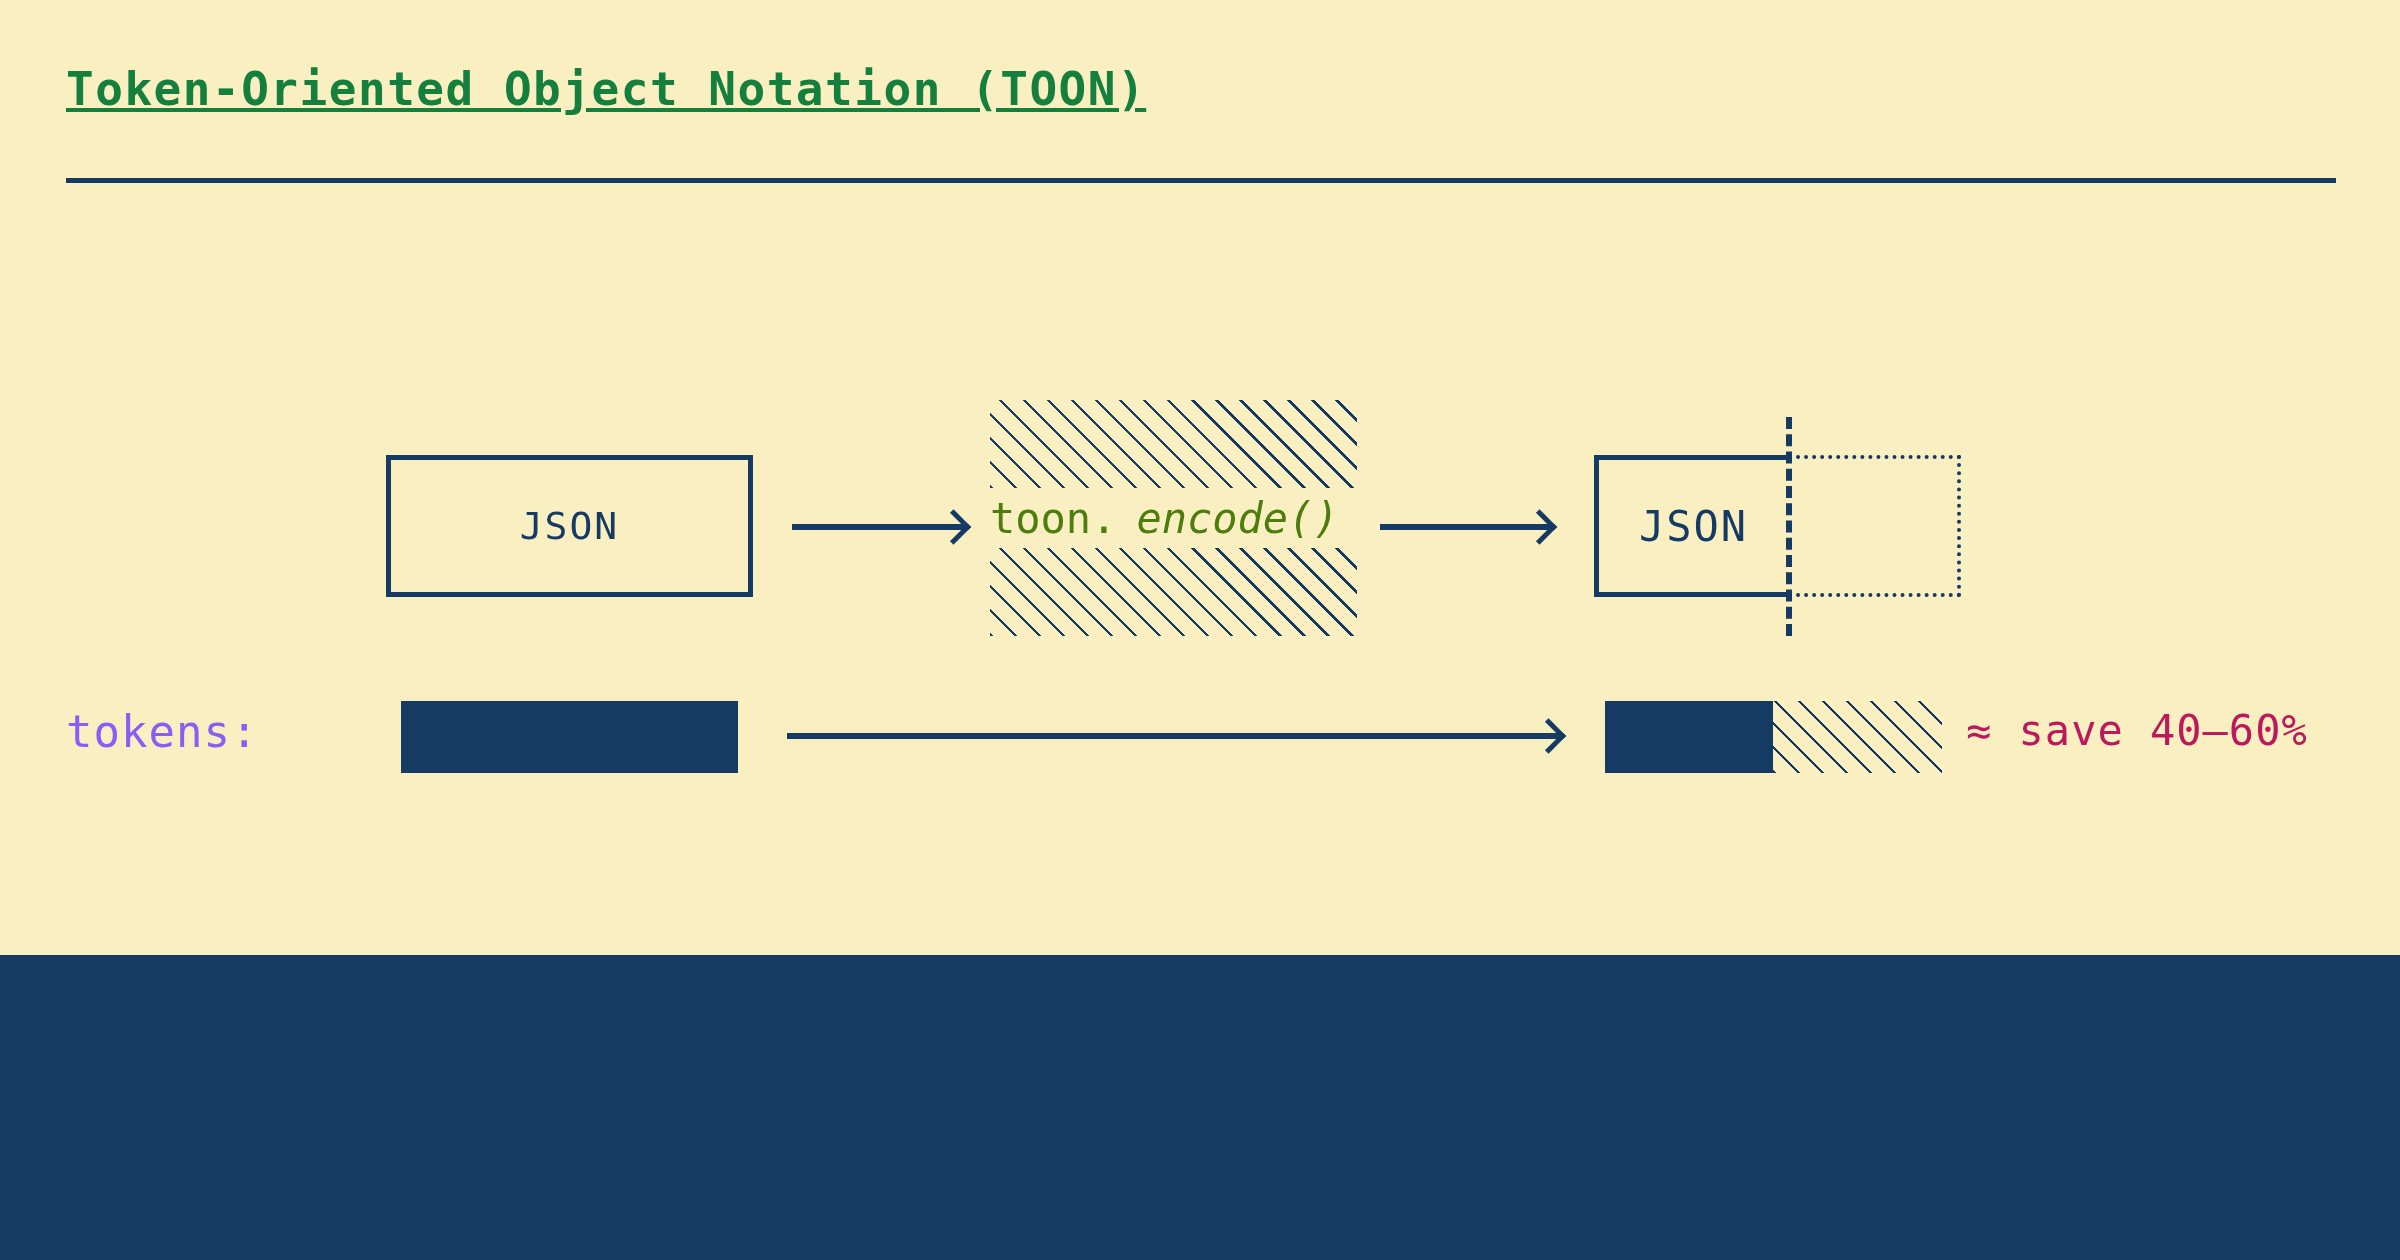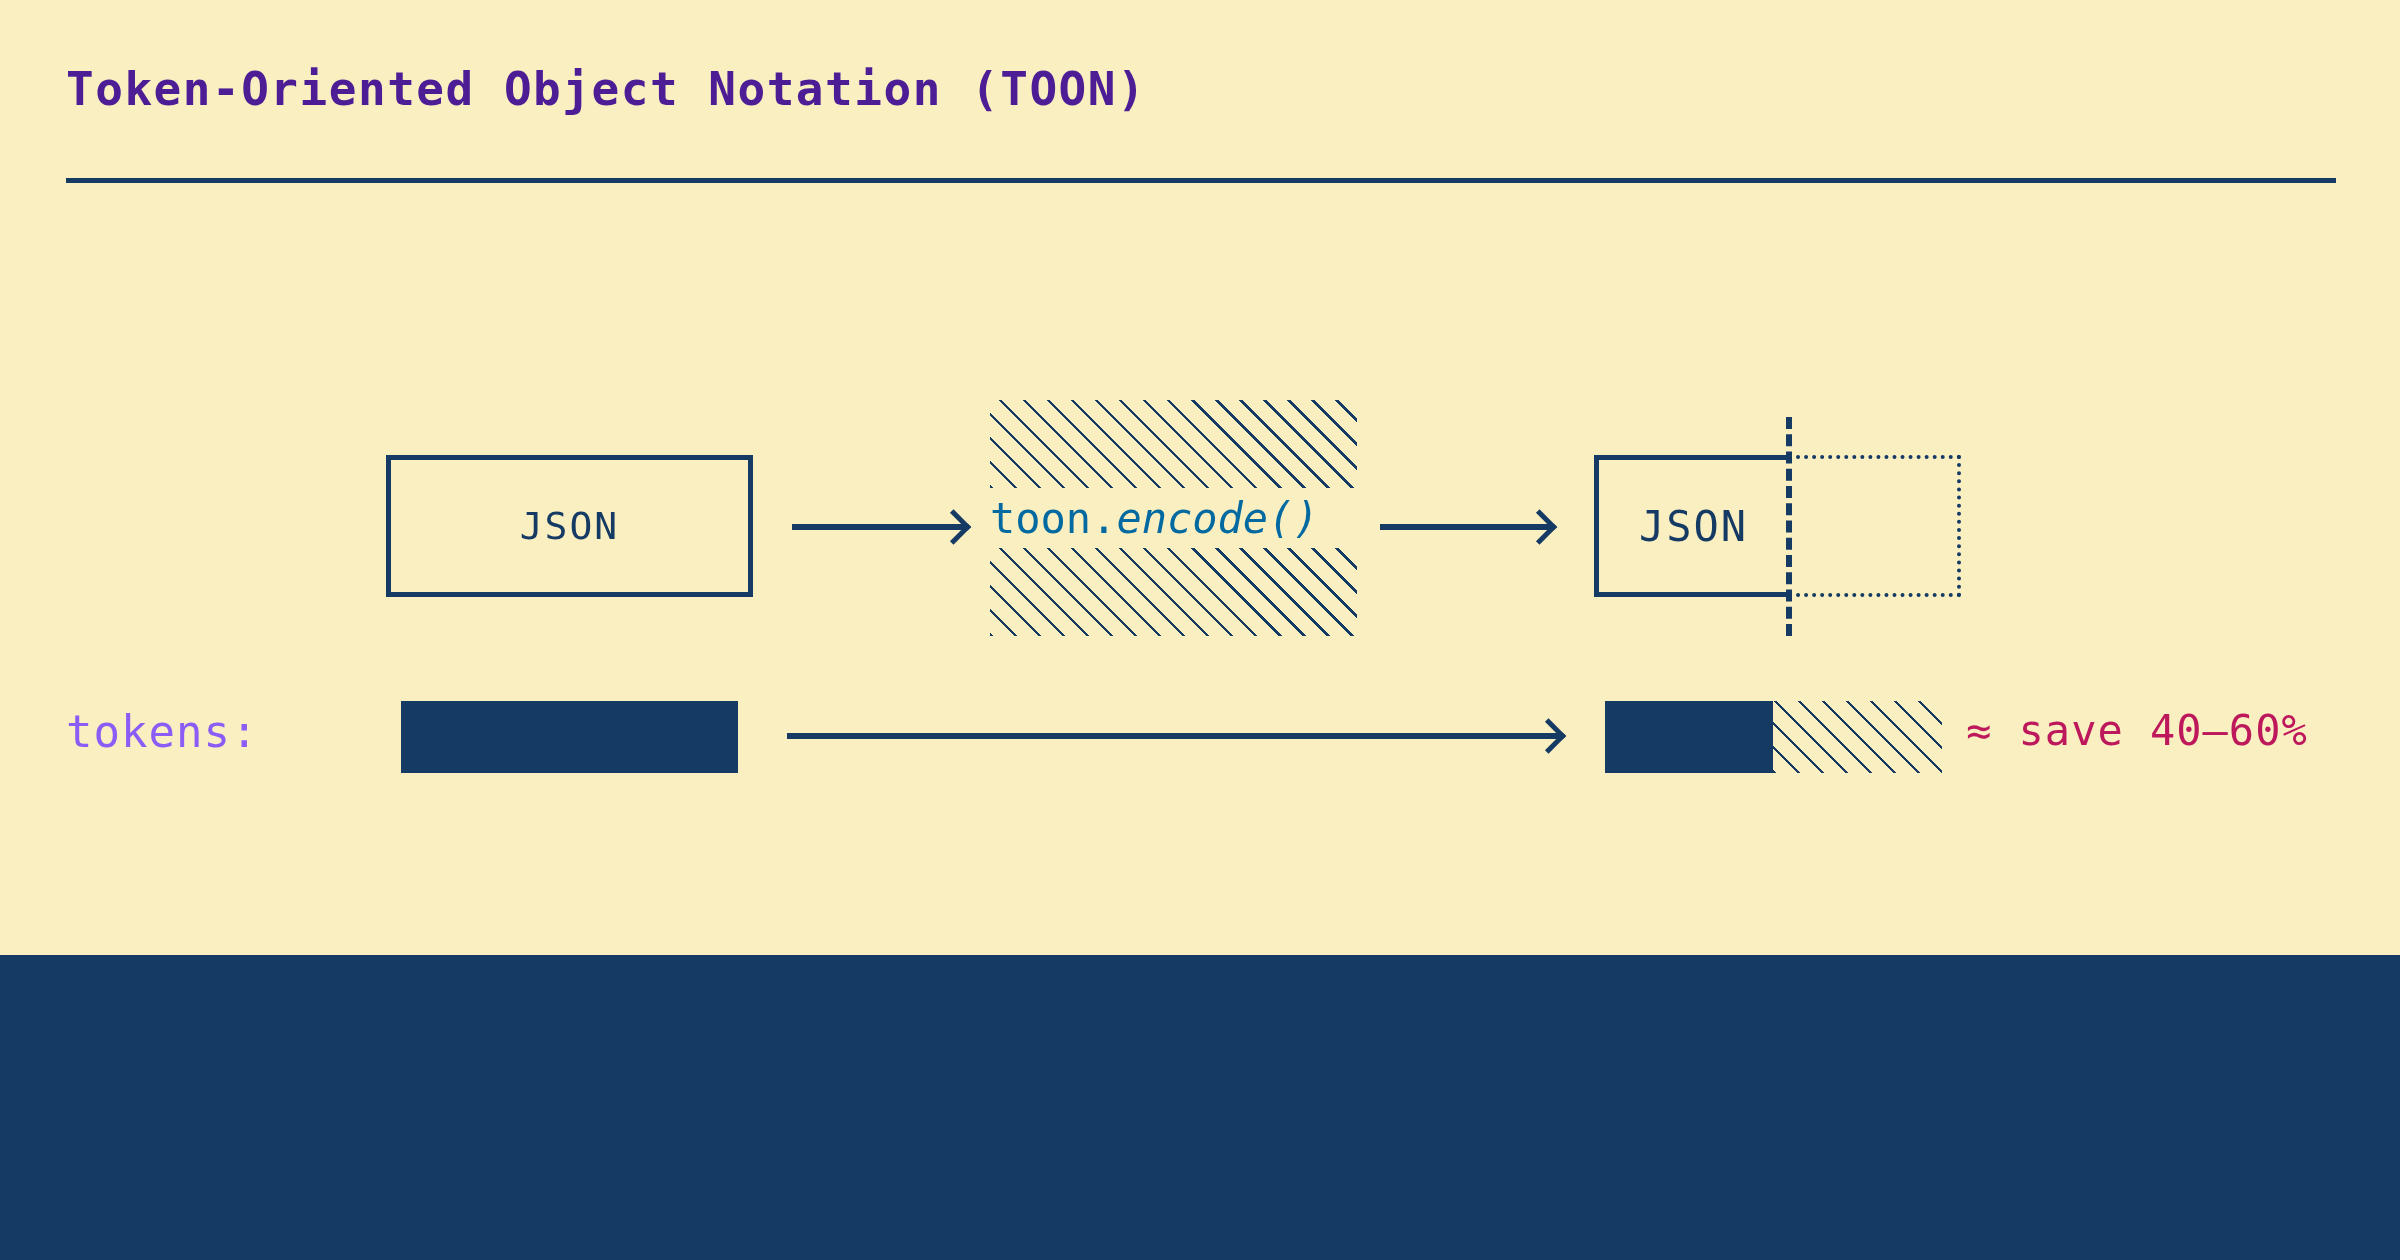--- a/index.html
+++ b/index.html
@@ -10,22 +10,23 @@
     overflow:hidden;
     position:relative;
   }
 
   .stage{position:absolute;inset:0;}
 
   
   .title{
     position:absolute;left:66px;top:62px;
     font-size:46px;letter-spacing:1.5px;
-    color:#4c1d95;font-weight:700;
+    color:#15803d;font-weight:700;
     white-space:pre;
+    text-decoration:underline;
   }
   .rule{
     position:absolute;left:66px;top:178px;width:2270px;height:5px;
     background:#153a63;
   }
 
   
   .box{
     position:absolute;
     border:5px solid #153a63;
@@ -62,21 +63,21 @@
     background-image:repeating-linear-gradient(
       45deg,
       #153a63 0px,#153a63 2.5px,
       rgba(0,0,0,0) 2.5px, rgba(0,0,0,0) 17px);
   }
   .hatch-top{top:0;height:88px;}
   .hatch-bot{top:148px;height:88px;}
   .encode-label{
     position:absolute;left:0;top:88px;width:367px;height:60px;
     display:flex;align-items:center;
-    color:#0369a1;font-size:42px;white-space:pre;
+    color:#4d7c0f;font-size:42px;white-space:pre;gap:20px;
   }
   .encode-label em{}
 
   
   .arrow{position:absolute;height:6px;background:#153a63;}
   .arrow::after{
     content:"";position:absolute;right:-2px;top:50%;
     width:20px;height:20px;
     border-top:5px solid #153a63;border-right:5px solid #153a63;
     transform:translateY(-50%) rotate(45deg);

